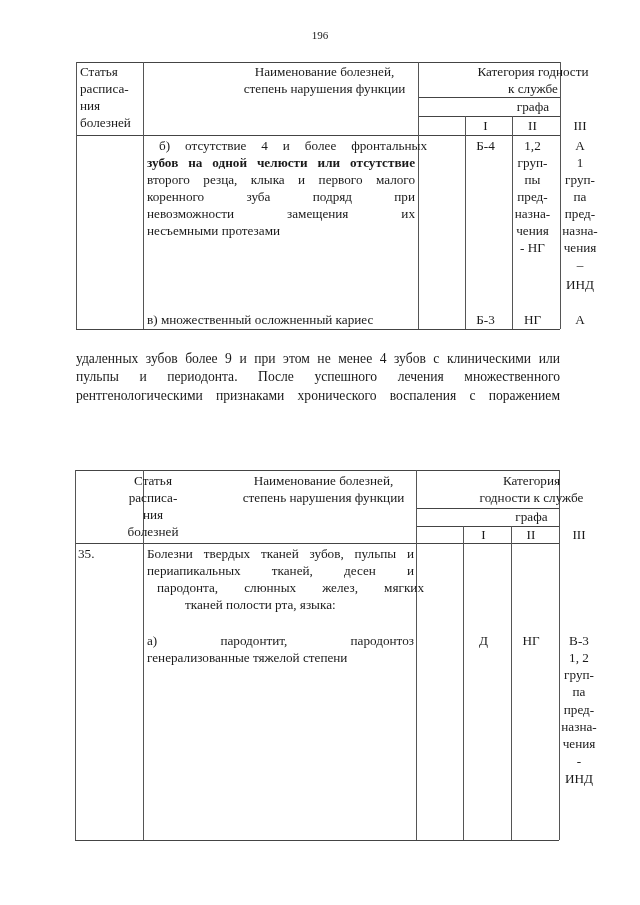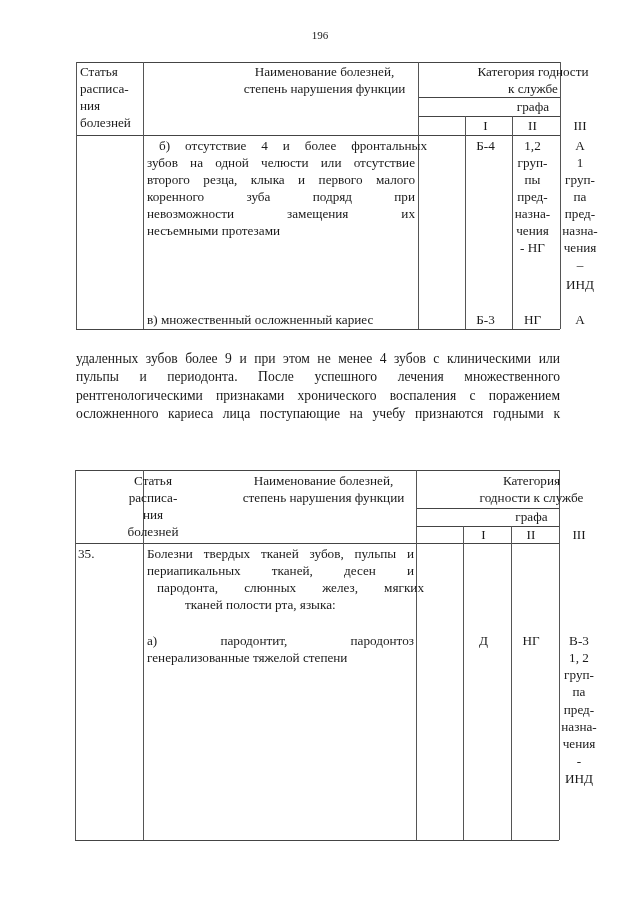--- a/index.html
+++ b/index.html
@@ -51,21 +51,21 @@
     <div class="t c" style="left:418px;width:142px;top:80px;">к службе</div>
   </div>
   <div class="t c" style="left:418px;width:142px;top:98px;">графа</div>
   <div class="t c" style="left:418px;width:47px;top:117px;">I</div>
   <div class="t c" style="left:465px;width:47px;top:117px;">II</div>
   <div class="t c" style="left:512px;width:48px;top:117px;">III</div>
 
   <div>
     <div>
       <div class="t j" style="left:147px;width:268px;top:137px;margin-left:12px;">б) отсутствие 4 и более фронтальных</div>
-      <div class="t j" style="left:147px;width:268px;top:154px;">зубов на одной челюсти или отсутствие</div>
+      <div class="t j" style="left:147px;width:268px;top:154px;font-weight:bold;">зубов на одной челюсти или отсутствие</div>
       <div class="t j" style="left:147px;width:268px;top:171px;">второго резца, клыка и первого малого</div>
       <div class="t j" style="left:147px;width:268px;top:188px;">коренного зуба подряд при</div>
       <div class="t j" style="left:147px;width:268px;top:205px;">невозможности замещения их</div>
       <div class="t" style="left:147px;top:222px;">несъемными протезами</div>
     </div>
     <div class="t c" style="left:418px;width:47px;top:137px;">Б-4</div>
     <div>
       <div class="t c" style="left:465px;width:47px;top:137px;">1,2</div>
       <div class="t c" style="left:465px;width:47px;top:154px;">груп-</div>
       <div class="t c" style="left:465px;width:47px;top:171px;">пы</div>
@@ -92,21 +92,20 @@
     <div class="t c" style="left:418px;width:47px;top:311px;">Б-3</div>
     <div class="t c" style="left:465px;width:47px;top:311px;">НГ</div>
     <div class="t c" style="left:512px;width:48px;top:311px;">А</div>
   </div>
 </div>
 
 <div class="para" style="top:350px;">
   <span class="line">удаленных зубов более 9 и при этом не менее 4 зубов с клиническими или</span>
   <span class="line">пульпы и периодонта. После успешного лечения множественного</span>
   <span class="line">рентгенологическими признаками хронического воспаления с поражением</span>
-  <span class="line">осложненного кариеса лица поступающие на учебу признаются годными к</span>
 </div>
 
 <div>
   <div class="hl" style="left:75px;width:484px;top:470px;"></div>
   <div class="hl" style="left:416px;width:143px;top:508px;"></div>
   <div class="hl" style="left:416px;width:143px;top:526px;"></div>
   <div class="hl" style="left:75px;width:484px;top:543px;"></div>
   <div class="hl" style="left:75px;width:484px;top:840px;"></div>
   <div class="vl" style="left:75px;top:470px;height:370px;"></div>
   <div class="vl" style="left:143px;top:470px;height:370px;"></div>

